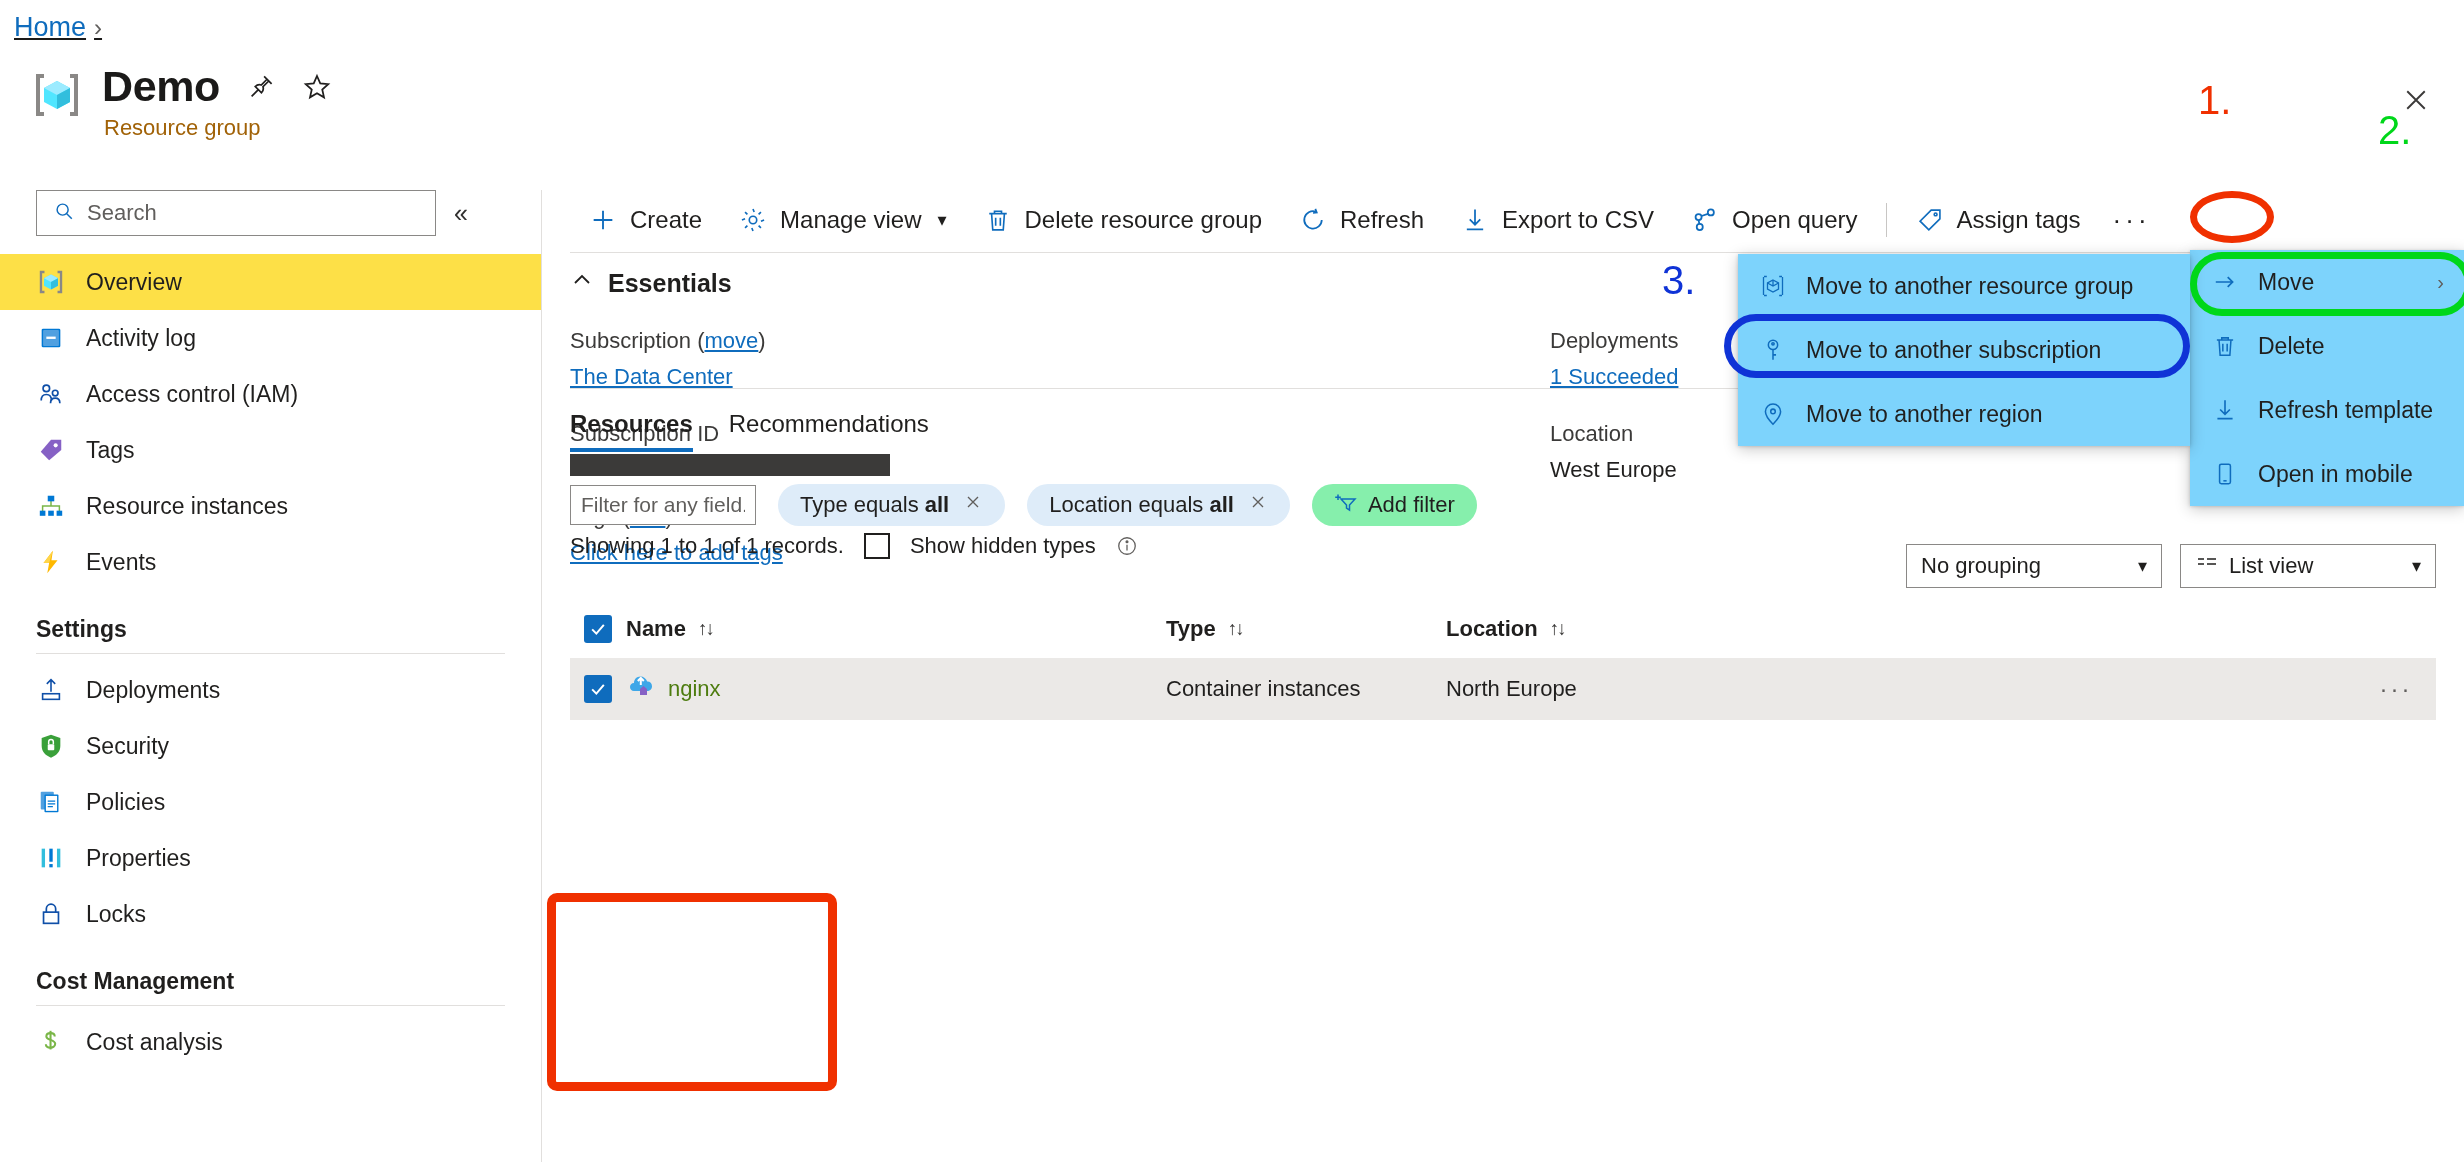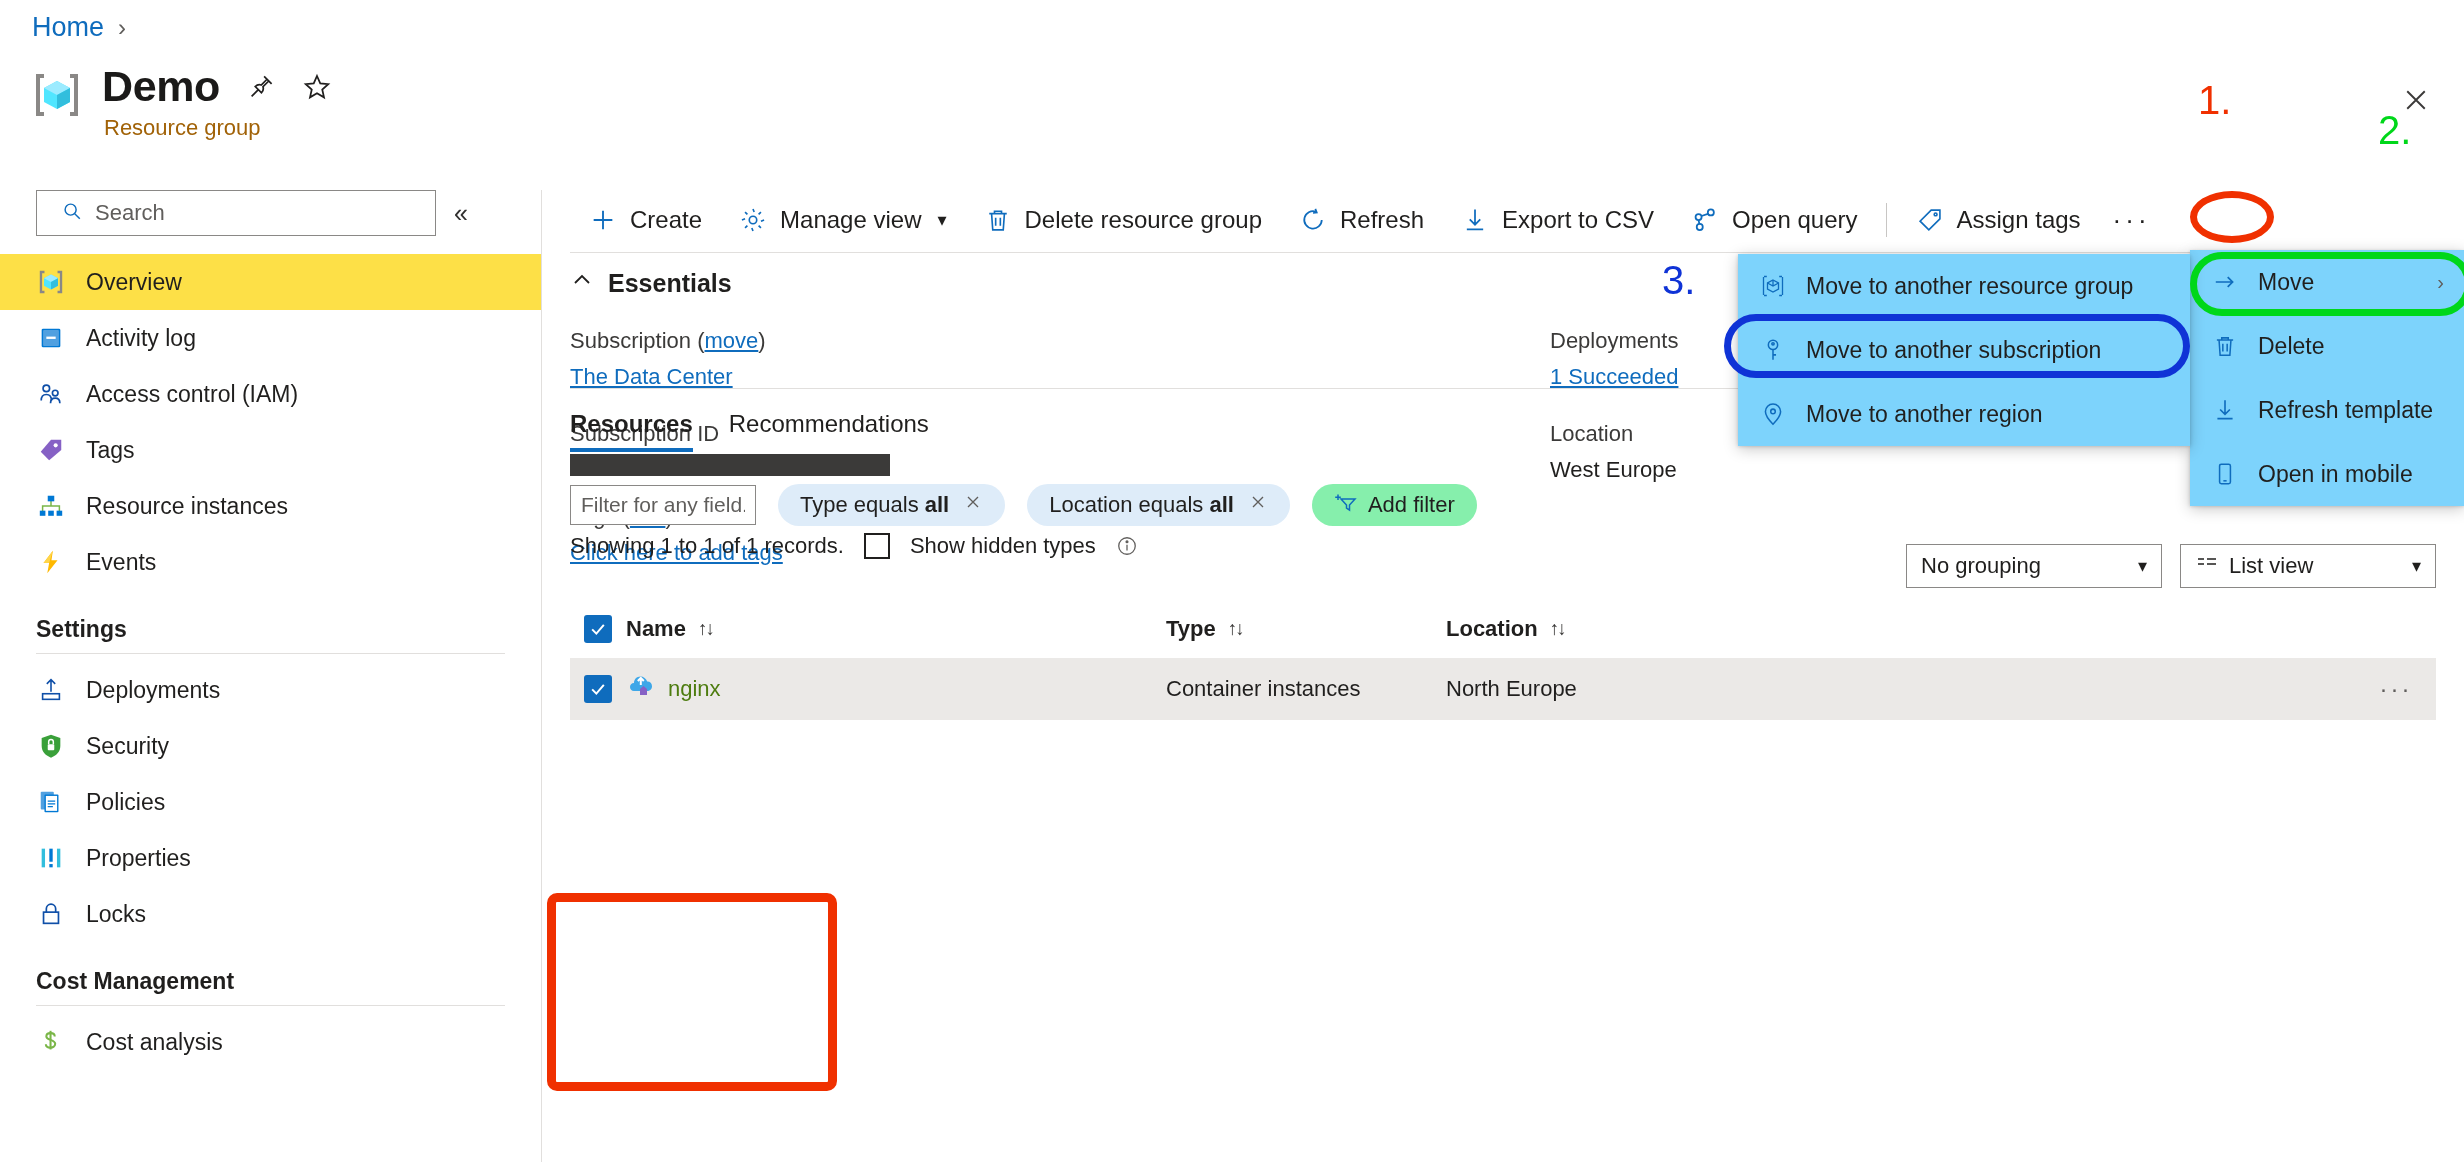--- a/index.html
+++ b/index.html
@@ -7,23 +7,24 @@
     width: 2464px; height: 1162px;
     background: #ffffff;
     font-family: "Liberation Sans", sans-serif;
     color: #1b1a19;
     overflow: hidden;
   }
   .page { position: relative; width: 2464px; height: 1162px; }
 
   
   .breadcrumb {
-    position: absolute; left: 32px; top: 12px;
-    display: flex; align-items: center; gap: 14px;
+    position: absolute; left: 14px; top: 12px;
+    display: flex; align-items: center; gap: 8px;
     font-size: 27px;
+    text-decoration: underline;
   }
   .breadcrumb .bc-link { color: #0f6cbd; cursor: pointer; }
   .breadcrumb .bc-sep { color: #605e5c; font-size: 24px; }
 
   
   .rg-header {
     position: absolute; left: 30px; top: 62px;
     display: flex; align-items: flex-start; gap: 18px;
   }
   .rg-icon { width: 54px; height: 54px; margin-top: 6px; }
@@ -48,21 +49,21 @@
     background: #ffffff;
   }
   .search-row {
     display: flex; align-items: center; gap: 18px;
     padding: 0 0 0 36px; margin-bottom: 18px;
   }
   .search-box {
     width: 400px; height: 46px;
     border: 1px solid #8a8886; background: #fff;
     display: flex; align-items: center; gap: 12px;
-    padding: 0 24px;
+    padding: 0 16px;
   }
   .search-box input {
     border: none; outline: none; flex: 1;
     font-size: 22px; font-family: "Liberation Sans", sans-serif;
     color: #323130; background: transparent;
   }
   .search-box input::placeholder { color: #605e5c; }
   .collapse-btn { font-size: 25px; color: #323130; cursor: pointer; line-height: 1; }
 
   .nav-item {

